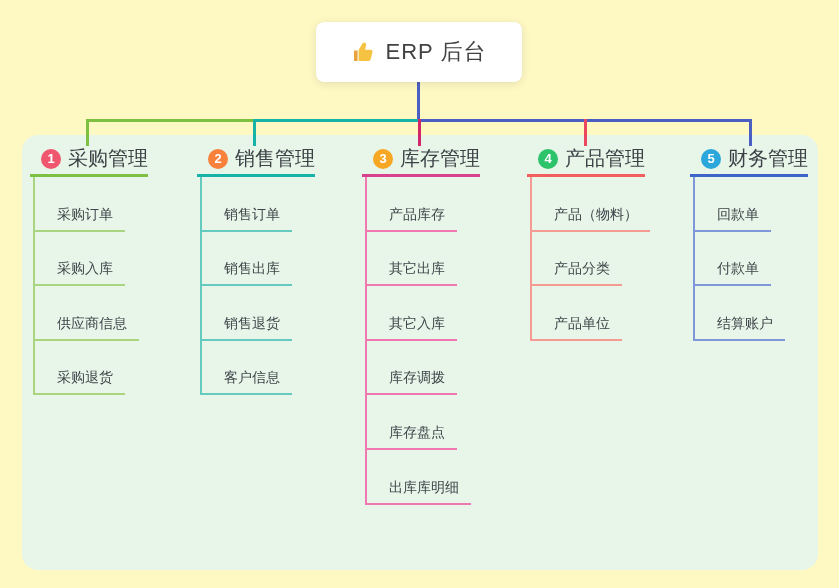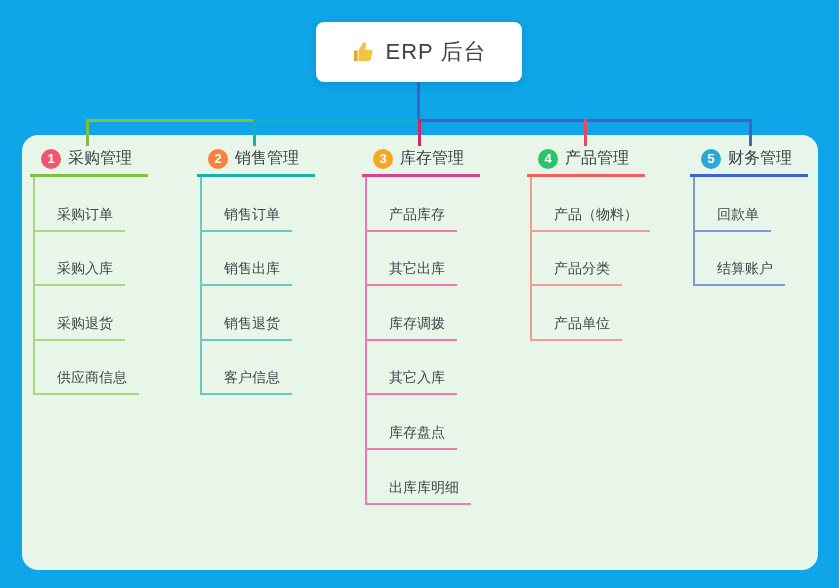--- a/index.html
+++ b/index.html
@@ -1,19 +1,19 @@
 <!DOCTYPE html>
 <html><head>
 <meta charset="utf-8">
 <style>
   html,body{margin:0;padding:0;background:#ffffff;}
   .canvas{
     position:relative;width:839px;height:588px;overflow:hidden;
     font-family:"Liberation Sans","DejaVu Sans",sans-serif;
-    background:#0ea5e9;
+    background:#fef9c3;
   }
   .panel{
     position:absolute;left:22px;top:135px;width:796px;height:435px;
     background:#E7F6E9;border-radius:16px;
   }
   .root-node{
     position:absolute;left:316px;top:22px;width:206px;height:60px;
     background:#ffffff;border-radius:8px;
     box-shadow:0 2px 10px rgba(0,0,0,0.10), 0 0 1px rgba(0,0,0,0.08);
     display:flex;align-items:center;justify-content:center;gap:10px;
@@ -42,21 +42,21 @@
   .branch-header{
     box-sizing:content-box;width:107px;height:31px;
     display:flex;align-items:center;gap:7px;padding-left:11px;
     border-bottom:3px solid #888;cursor:pointer;
   }
   .badge{
     width:20px;height:20px;border-radius:50%;flex:0 0 20px;
     display:flex;align-items:center;justify-content:center;
     color:#ffffff;font-size:13px;font-weight:bold;line-height:20px;
   }
-  .branch-title{font-size:16px;color:#3C4146;font-weight:500;white-space:nowrap;}
+  .branch-title{font-size:20px;color:#3C4146;font-weight:500;white-space:nowrap;}
   .children{
     margin-left:3px;border-left:2px solid #ccc;
   }
   .child{
     box-sizing:border-box;height:54.6px;width:max-content;
     display:flex;align-items:flex-end;
     padding:16px 12px 6px 22px;
     border-bottom:2px solid #ccc;cursor:pointer;
   }
   .child-label{font-size:14px;color:#3F454A;white-space:nowrap;}
@@ -92,24 +92,24 @@
       <span class="branch-title">采购管理</span>
     </div>
     <div class="children" style="border-left-color: rgb(169, 213, 127);">
       <div class="child" style="border-bottom-color: rgb(169, 213, 127);">
           <span class="child-label">采购订单</span>
         </div>
       <div class="child" style="border-bottom-color: rgb(169, 213, 127);">
           <span class="child-label">采购入库</span>
         </div>
       <div class="child" style="border-bottom-color: rgb(169, 213, 127);">
-          <span class="child-label">采购退货</span>
+          <span class="child-label">供应商信息</span>
         </div>
       <div class="child" style="border-bottom-color: rgb(169, 213, 127);">
-          <span class="child-label">供应商信息</span>
+          <span class="child-label">采购退货</span>
         </div>
     </div>
   </div>
 
   <div class="branch branch-2">
     <div class="branch-header" style="border-bottom-color: rgb(23, 179, 166);">
       <span class="badge" style="background: rgb(248, 129, 60);">2</span>
       <span class="branch-title">销售管理</span>
     </div>
     <div class="children" style="border-left-color: rgb(102, 203, 191);">
@@ -134,24 +134,24 @@
       <span class="branch-title">库存管理</span>
     </div>
     <div class="children" style="border-left-color: rgb(240, 119, 175);">
       <div class="child" style="border-bottom-color: rgb(240, 119, 175);">
           <span class="child-label">产品库存</span>
         </div>
       <div class="child" style="border-bottom-color: rgb(240, 119, 175);">
           <span class="child-label">其它出库</span>
         </div>
       <div class="child" style="border-bottom-color: rgb(240, 119, 175);">
-          <span class="child-label">库存调拨</span>
+          <span class="child-label">其它入库</span>
         </div>
       <div class="child" style="border-bottom-color: rgb(240, 119, 175);">
-          <span class="child-label">其它入库</span>
+          <span class="child-label">库存调拨</span>
         </div>
       <div class="child" style="border-bottom-color: rgb(240, 119, 175); justify-content: flex-end;">
           <span class="child-label">库存盘点</span>
         </div>
       <div class="child" style="border-bottom-color: rgb(240, 119, 175);">
           <span class="child-label">出库库明细</span>
         </div>
     </div>
   </div>
 
@@ -176,18 +176,21 @@
   <div class="branch branch-5">
     <div class="branch-header" style="border-bottom-color: rgb(61, 100, 200);">
       <span class="badge" style="background: rgb(44, 167, 219);">5</span>
       <span class="branch-title">财务管理</span>
     </div>
     <div class="children" style="border-left-color: rgb(126, 151, 216);">
       <div class="child" style="border-bottom-color: rgb(126, 151, 216);">
           <span class="child-label">回款单</span>
         </div>
       <div class="child" style="border-bottom-color: rgb(126, 151, 216);">
+          <span class="child-label">付款单</span>
+        </div>
+      <div class="child" style="border-bottom-color: rgb(126, 151, 216);">
           <span class="child-label">结算账户</span>
         </div>
     </div>
   </div>
 
 </div>
 
 </body></html>

